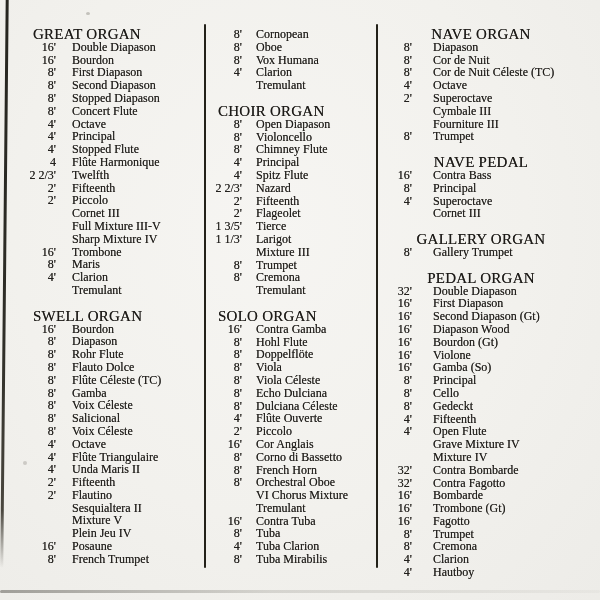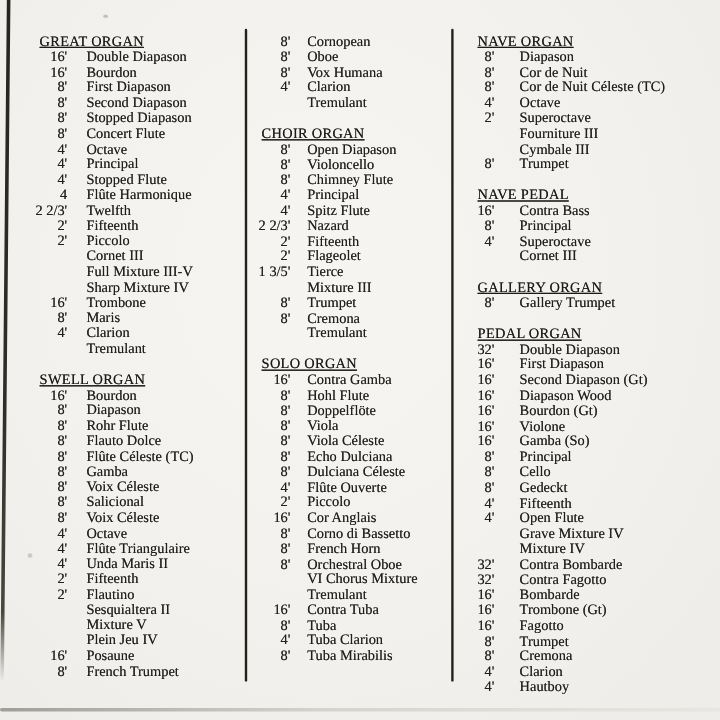--- a/index.html
+++ b/index.html
@@ -43,31 +43,30 @@
   
   .column { position: absolute; top: 28px; }
   .col0 { left: 28px;  width: 170px; }
   .col1 { left: 214px; width: 160px; }
   .col2 { left: 384px; width: 180px; }
 
   .section { margin-bottom: 13px; }
   .section:last-child { margin-bottom: 0; }
 
   .section-title {
-    font-size: 12px;
+    font-size: 15px;
     line-height: 12.8px;
     letter-spacing: 0.25px;
     white-space: nowrap;
     color: #1d1b18;
     text-shadow: 0 0 0.5px rgba(40,38,34,0.8);
-    text-decoration: underline;
   }
   .col0 .section-title { margin-left: 5px; }
   .col1 .section-title { margin-left: 4px; }
-  .col2 .section-title { margin-left: 14px; }
+  .col2 .section-title { margin-left: 14px; text-align: center; }
 
   .stop-row {
     display: flex;
     font-size: 12px;
     line-height: 12.8px;
     height: 12.8px;
     text-shadow: 0 0 0.5px rgba(40,38,34,0.75);
   }
   .stop-pitch { position: relative; flex: none; width: 28px; height: 12.8px; }
   .stop-pitch-value { position: absolute; right: 0; top: 0; white-space: nowrap; }
@@ -410,20 +409,26 @@
             <span class="stop-name">Flageolet</span>
           </div>
           <div class="stop-row">
             <span class="stop-pitch">
               <span class="stop-pitch-value">1 3/5'</span>
             </span>
             <span class="stop-name">Tierce</span>
           </div>
           <div class="stop-row">
             <span class="stop-pitch">
+              <span class="stop-pitch-value">1 1/3'</span>
+            </span>
+            <span class="stop-name">Larigot</span>
+          </div>
+          <div class="stop-row">
+            <span class="stop-pitch">
               <span class="stop-pitch-value"></span>
             </span>
             <span class="stop-name">Mixture III</span>
           </div>
           <div class="stop-row">
             <span class="stop-pitch">
               <span class="stop-pitch-value">8'</span>
             </span>
             <span class="stop-name">Trumpet</span>
           </div>
@@ -588,27 +593,27 @@
           <div class="stop-row">
             <span class="stop-pitch">
               <span class="stop-pitch-value">2'</span>
             </span>
             <span class="stop-name">Superoctave</span>
           </div>
           <div class="stop-row">
             <span class="stop-pitch">
               <span class="stop-pitch-value"></span>
             </span>
+            <span class="stop-name">Cymbale III</span>
+          </div>
+          <div class="stop-row">
+            <span class="stop-pitch">
+              <span class="stop-pitch-value"></span>
+            </span>
             <span class="stop-name">Fourniture III</span>
-          </div>
-          <div class="stop-row">
-            <span class="stop-pitch">
-              <span class="stop-pitch-value"></span>
-            </span>
-            <span class="stop-name">Cymbale III</span>
           </div>
           <div class="stop-row">
             <span class="stop-pitch">
               <span class="stop-pitch-value">8'</span>
             </span>
             <span class="stop-name">Trumpet</span>
           </div>
         </div>
         <div class="section">
           <div class="section-title">NAVE PEDAL</div>

